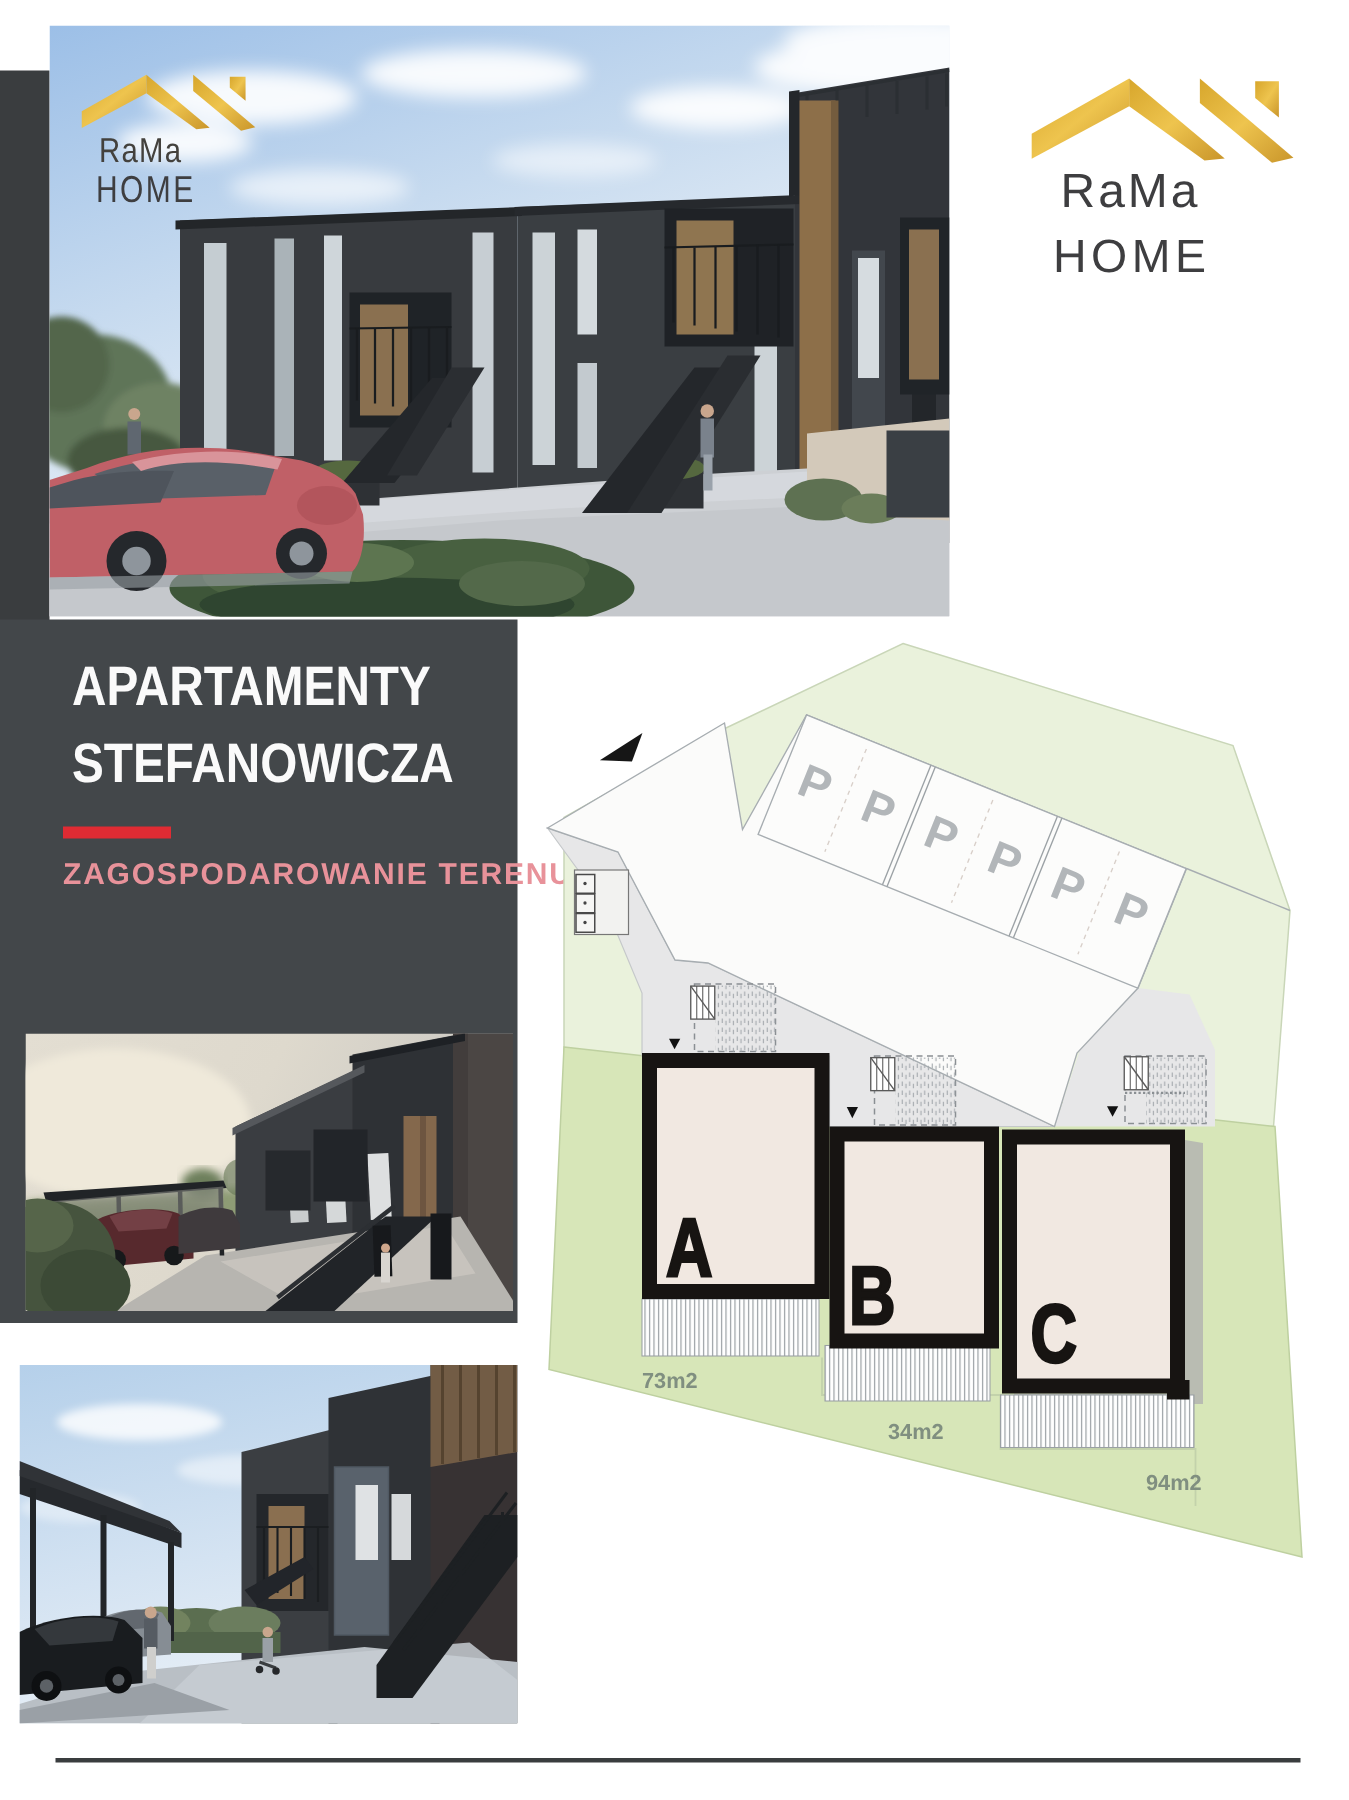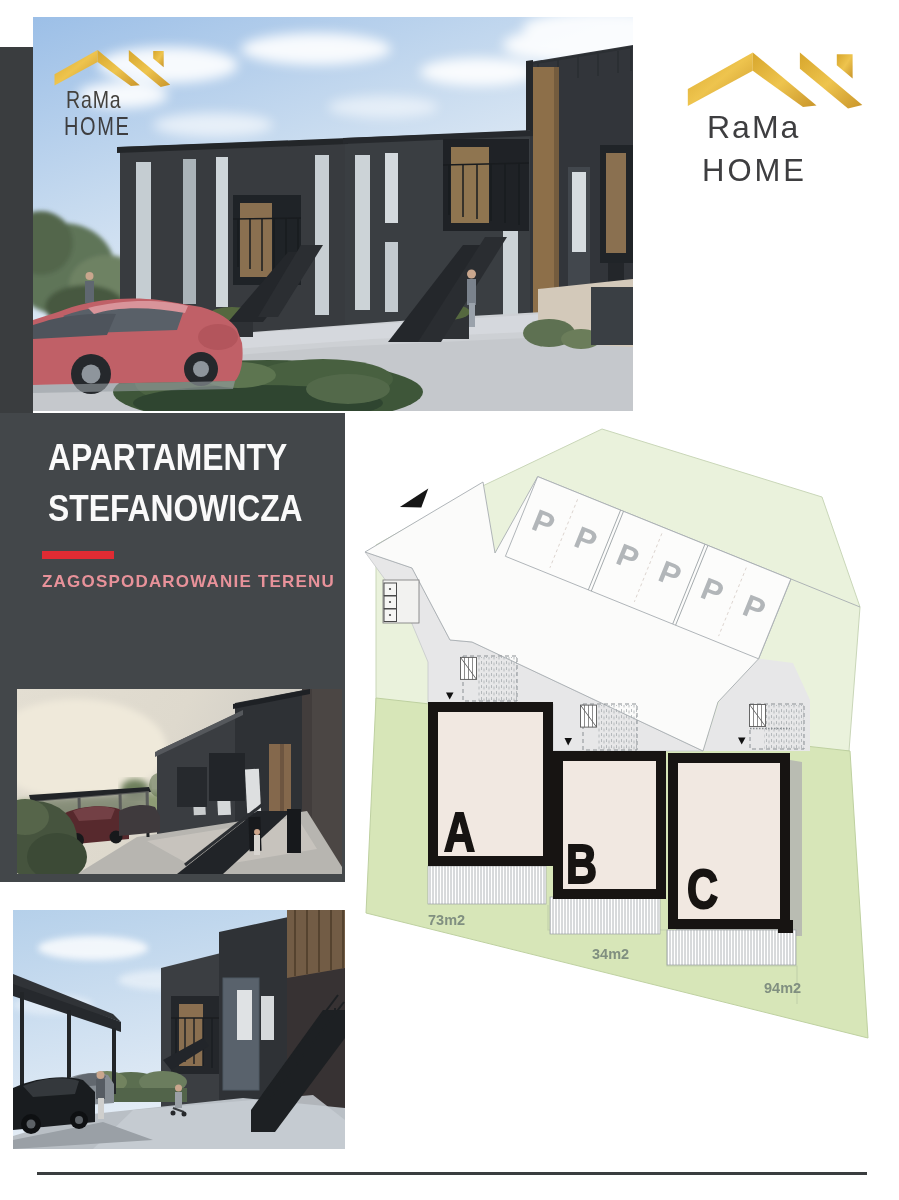--- a/index.html
+++ b/index.html
@@ -13,21 +13,21 @@
 <div class="abs" style="left:0;top:47px;width:33px;height:835px;background:#3a3d3f;"></div>
 
 <div class="abs" style="left:0;top:413px;width:345px;height:469px;background:#43474a;"></div>
 
 <div class="abs" style="left:48px;top:437px;color:#fafafa;font-size:37px;font-weight:bold;letter-spacing:0px;transform:scaleX(0.86);transform-origin:0 0;white-space:nowrap;">APARTAMENTY</div>
 
 <div class="abs" style="left:48px;top:488px;color:#fafafa;font-size:37px;font-weight:bold;letter-spacing:0px;transform:scaleX(0.86);transform-origin:0 0;white-space:nowrap;">STEFANOWICZA</div>
 
 <div class="abs" style="left:42px;top:551px;width:72px;height:7.5px;background:#e02b33;"></div>
 
-<div class="abs" style="left:42px;top:572px;color:#e8929a;font-size:17px;font-weight:bold;letter-spacing:1.2px;white-space:nowrap;">ZAGOSPODAROWANIE TERENU</div>
+<div class="abs" style="left:42px;top:572px;color:#e8929a;font-size:20px;font-weight:bold;letter-spacing:1.2px;white-space:nowrap;">ZAGOSPODAROWANIE TERENU</div>
 
 <div class="abs" style="left:33px;top:17px;width:600px;height:394px;">
 <svg width="600" height="394" viewBox="0 0 600 394" xmlns="http://www.w3.org/2000/svg">
   <defs>
     <linearGradient id="sky1" x1="0" y1="0" x2="0.55" y2="1">
       <stop offset="0" stop-color="#9cbfe7"></stop>
       <stop offset="0.4" stop-color="#c6daef"></stop>
       <stop offset="0.75" stop-color="#e9f0f7"></stop>
       <stop offset="1" stop-color="#f5f7f9"></stop>
     </linearGradient>

